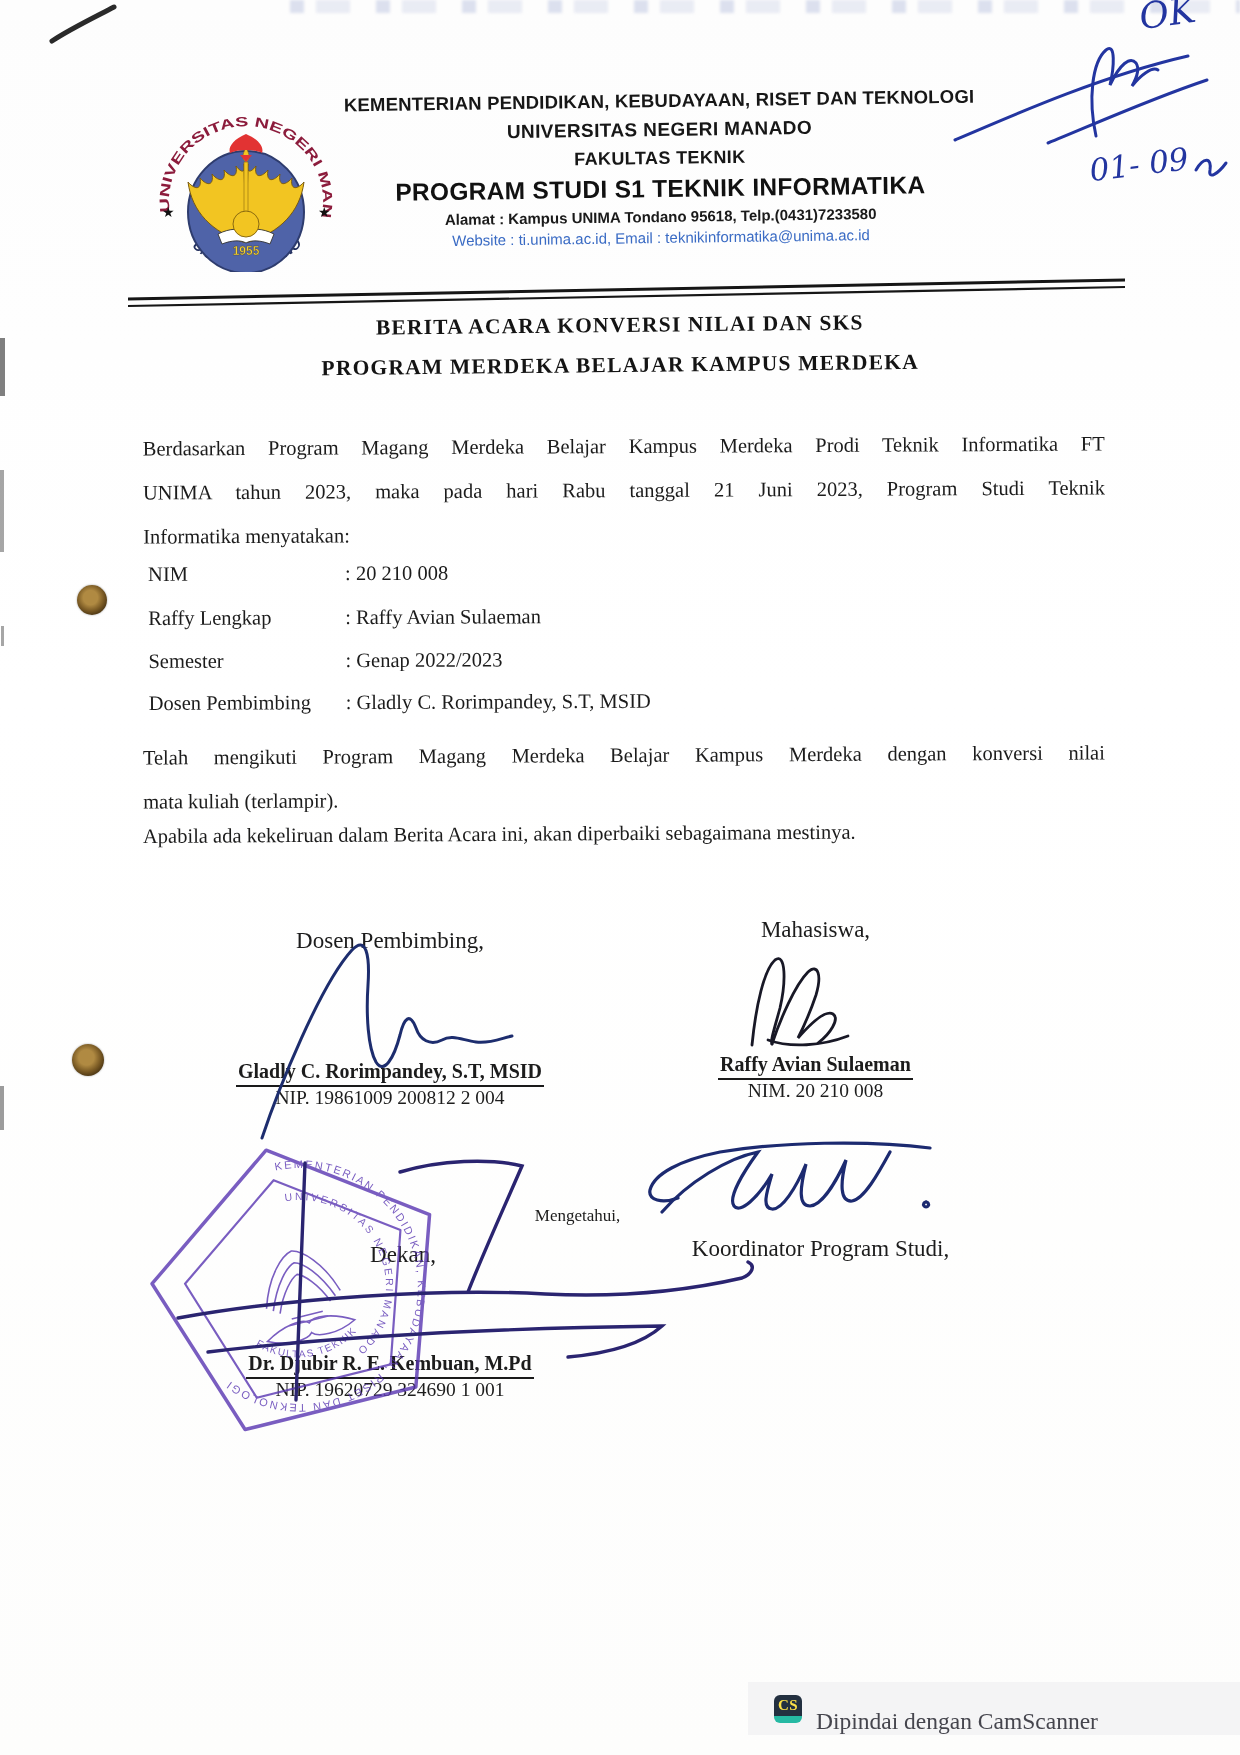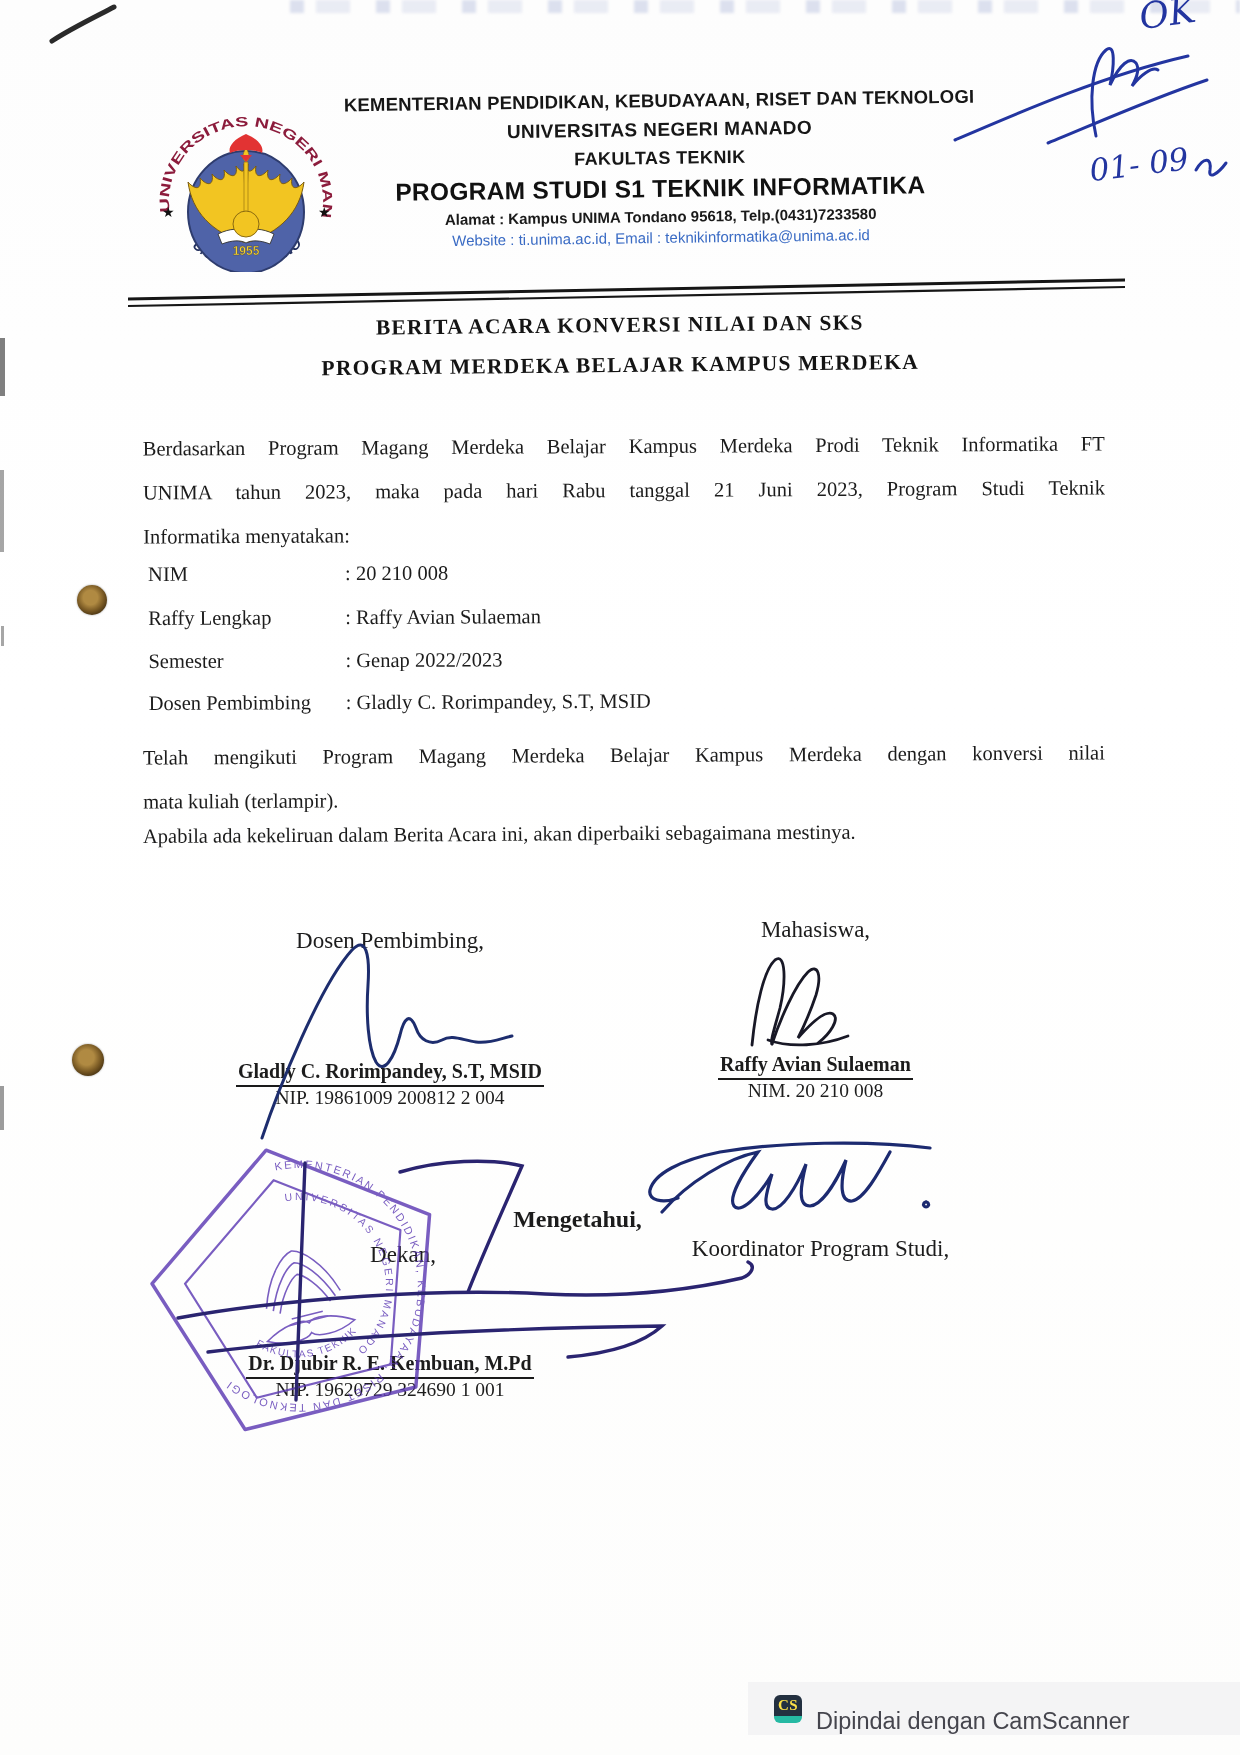--- a/index.html
+++ b/index.html
@@ -40,33 +40,33 @@
   .frow{position:absolute;left:0;width:900px;display:flex;}
   .flabel{width:197px;flex:none;}
   .statement{left:143px;top:733px;width:962px;font-size:20.5px;line-height:44px;transform:rotate(-0.3deg);}
   .closing{left:143px;top:822px;width:980px;font-size:20.5px;transform:rotate(-0.35deg);}
   
   .sig-role{font-size:23px;text-align:center;}
   .sig-name-block{text-align:center;}
   .sig-name{display:inline-block;font-size:20px;font-weight:700;
     border-bottom:2.2px solid #1a1a1a;padding:0 2px 2px 2px;white-space:nowrap;}
   .sig-id{font-size:19.5px;white-space:nowrap;}
-  .ack{font-size:24px;font-weight:700;text-align:center;}
+  .ack{font-size:17px;font-weight:400;text-align:center;}
   
   .hole{border-radius:50%;
     background:radial-gradient(circle at 45% 42%, #b08a42 0 30%, #7a5a24 55%, #33230b 85%, #1d1206 100%);
     box-shadow:0 0 2px rgba(0,0,0,0.4);}
   
   .footer-bar{left:748px;top:1682px;width:492px;height:53px;background:#f4f4f5;display:flex;align-items:center;}
   .cs-icon{width:28px;height:28px;margin-left:26px;border-radius:6px;overflow:hidden;flex:none;
     display:flex;flex-direction:column;}
   .cs-top{flex:1;background:#233040;color:#fde047;font-family:Liberation Serif, serif;
     font-weight:700;font-size:15px;display:flex;align-items:center;justify-content:center;letter-spacing:0.5px;}
   .cs-bottom{height:7px;background:#26b9a3;}
-  .footer-text{margin-left:14px;font-family:Liberation Sans, sans-serif;font-size:23.5px;color:#45454d;margin-top:26px;}
+  .footer-text{margin-left:14px;font-family:Liberation Serif, serif;font-size:23.5px;color:#45454d;margin-top:26px;}
   .ink{left:0;top:0;pointer-events:none;}
 </style>
 </head>
 <body>
 
 <div class="page">
 
   <div class="abs ghost-strip"></div>
   <div class="abs edge-mark" style="left:0;top:338px;width:5px;height:58px;opacity:.65;"></div>
   <div class="abs edge-mark" style="left:0;top:470px;width:4px;height:82px;opacity:.45;"></div>

